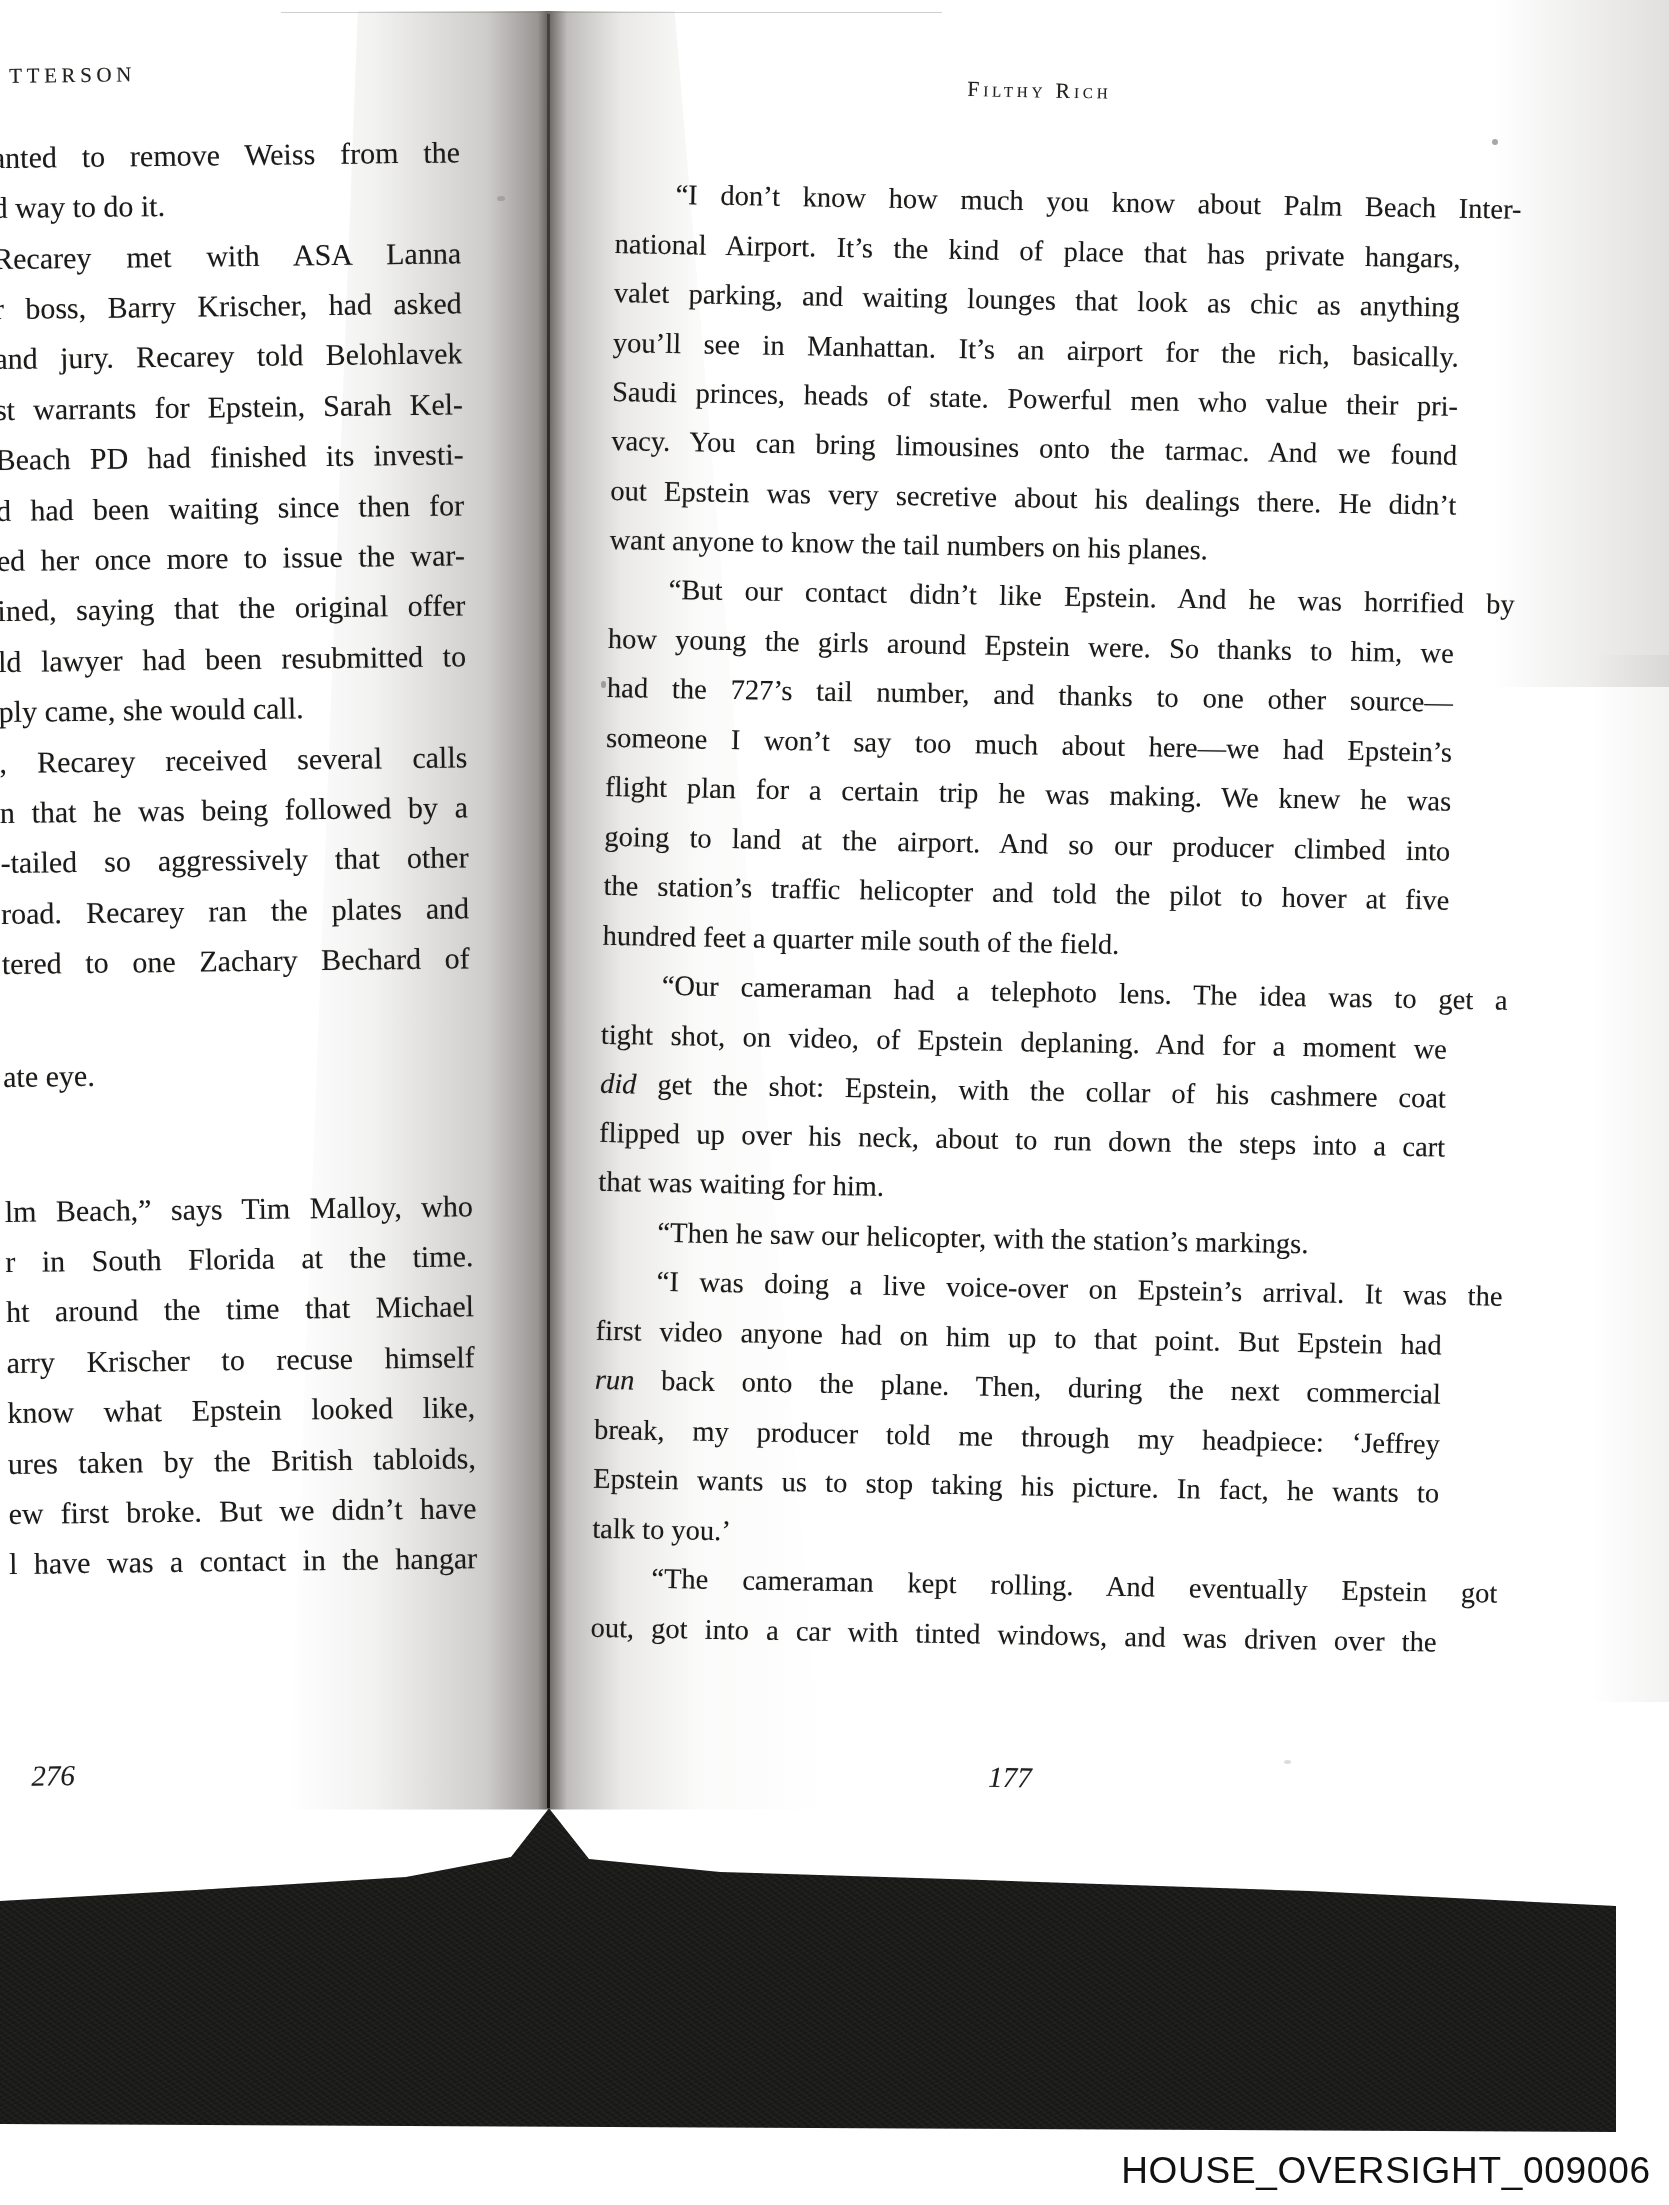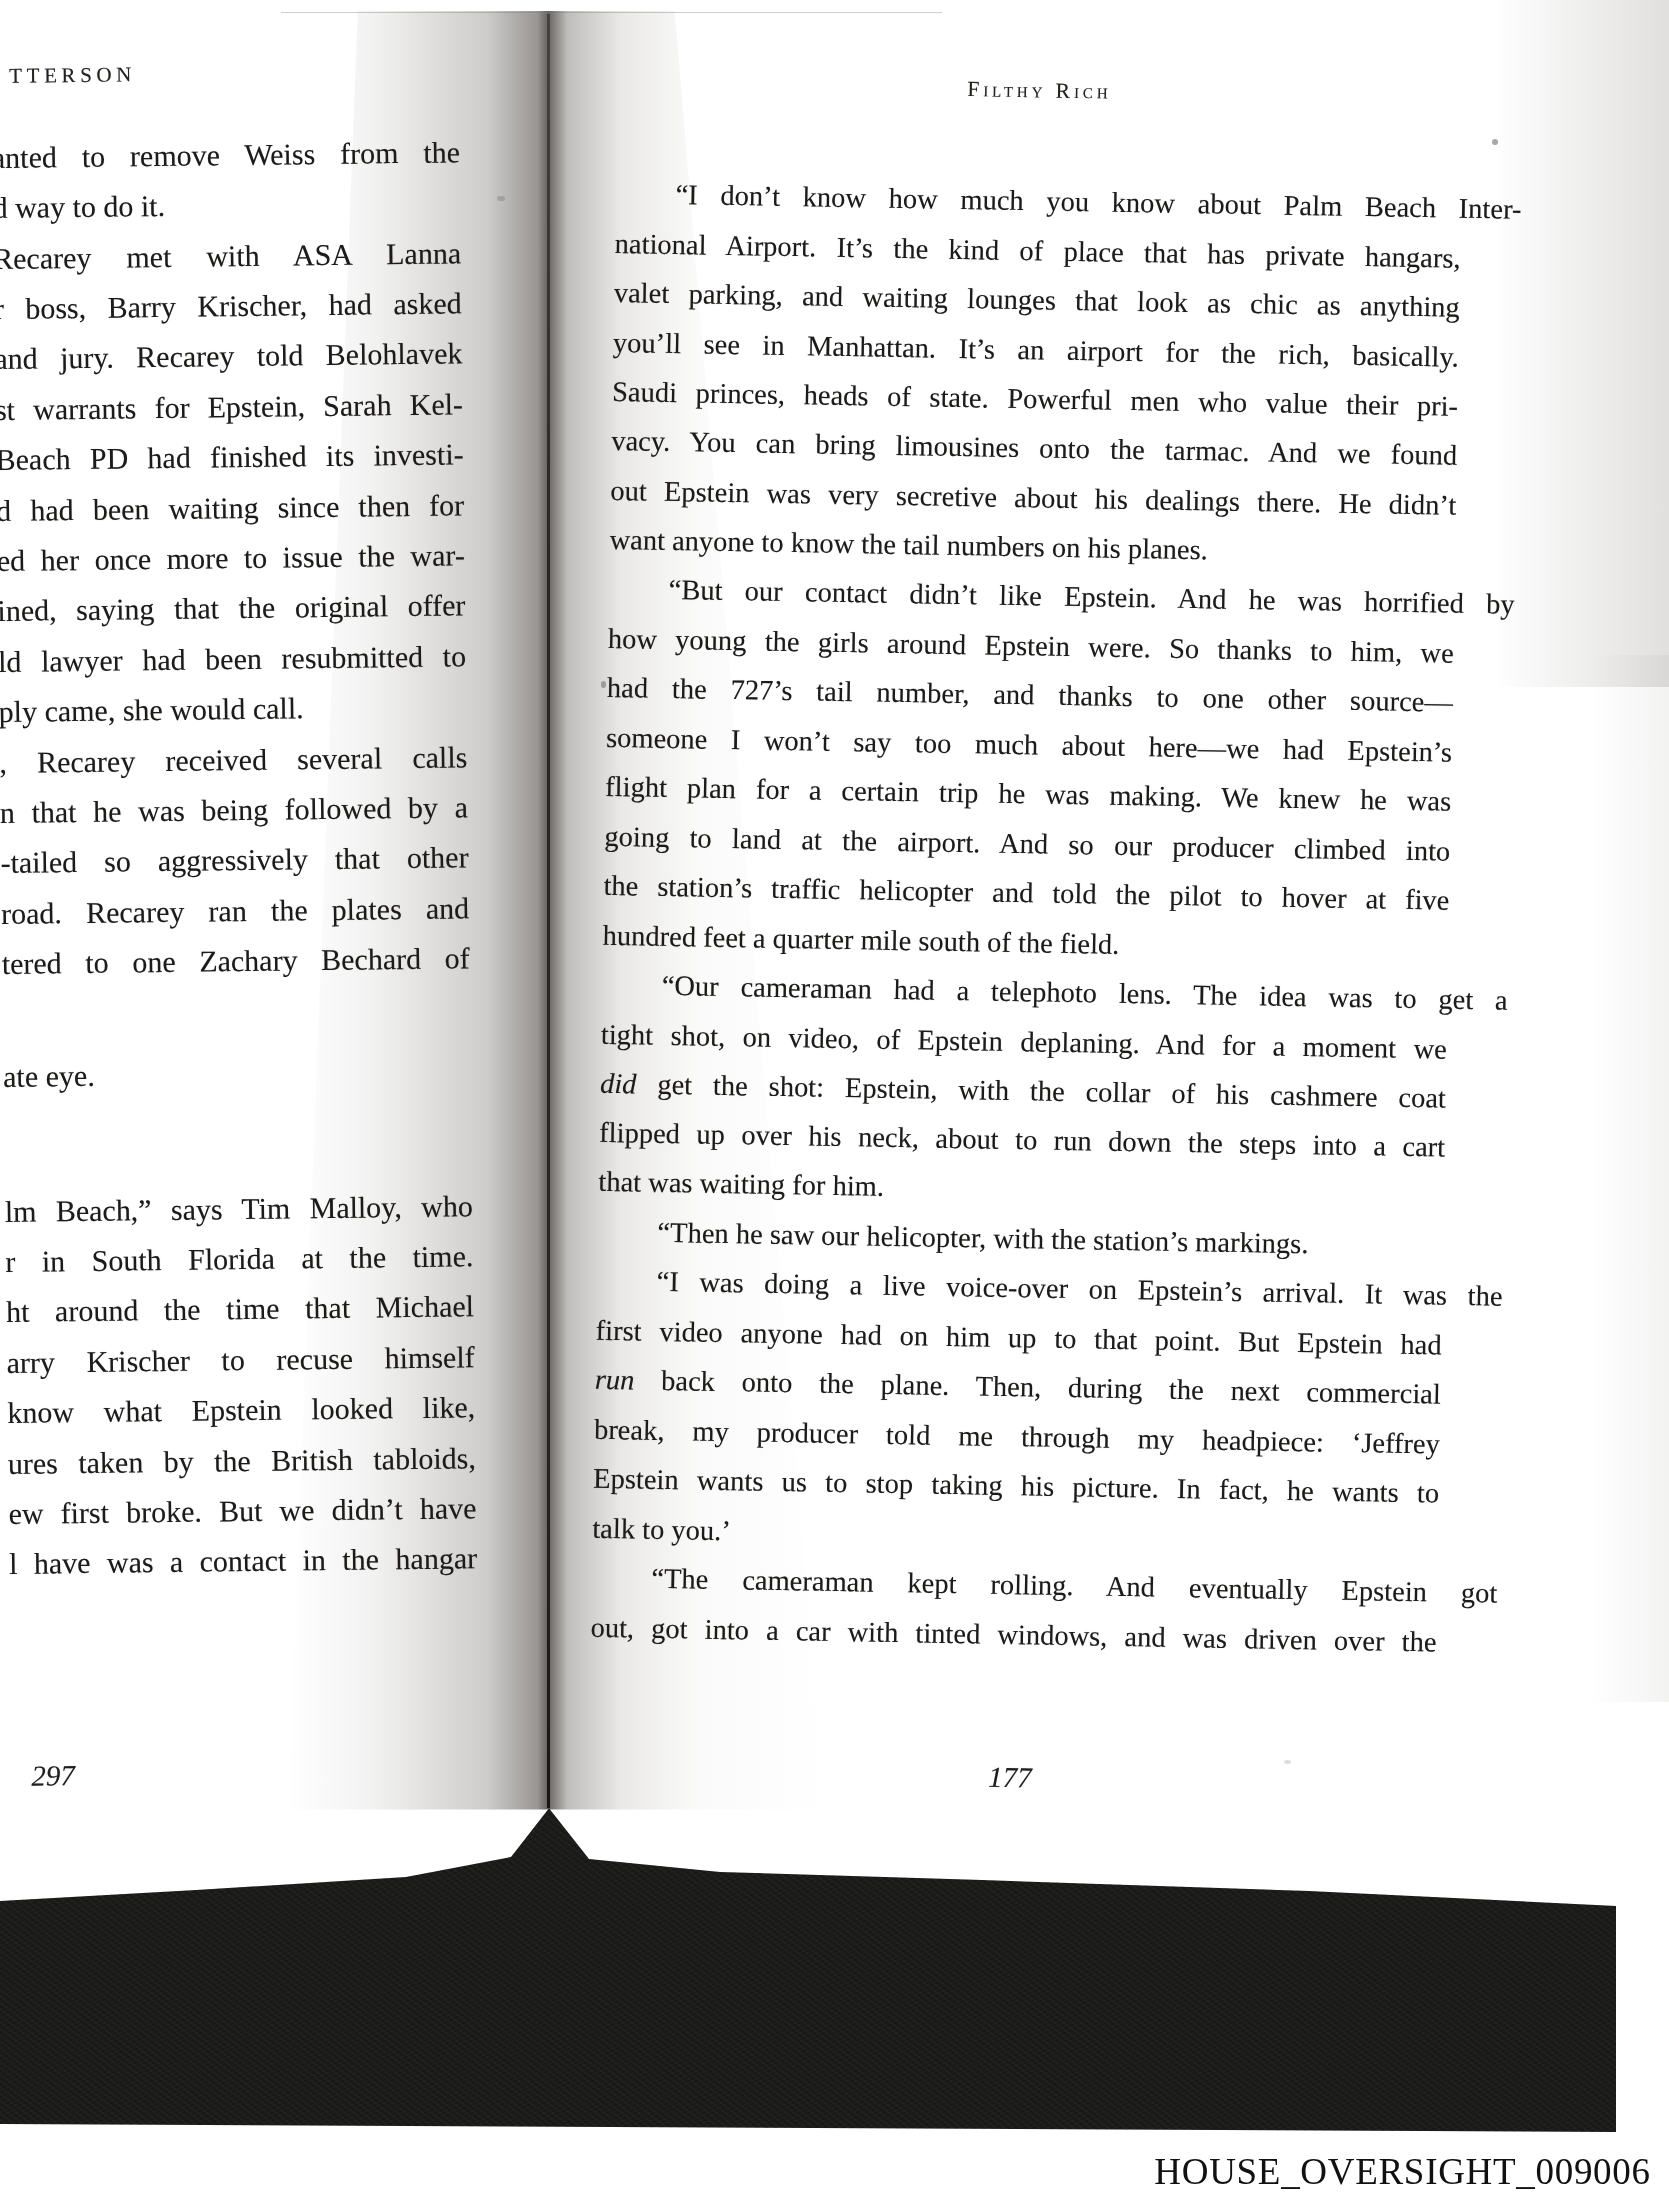--- a/index.html
+++ b/index.html
@@ -78,21 +78,21 @@
       repeating-linear-gradient(37deg,rgba(255,255,255,0.028) 0 2px,rgba(255,255,255,0) 2px 5.2px),
       repeating-linear-gradient(-24deg,rgba(0,0,0,0.16) 0 1.3px,rgba(0,0,0,0) 1.3px 3.9px);
     clip-path:polygon(
       0px 98px,196px 87px,406px 74px,511px 54px,549px 5.2px,
       589px 56px,720px 69px,982px 77px,1309px 88px,1616px 103px,
       1616px 329px,0px 321px);
   }
   
   .bates{
     position:absolute;right:18.3px;top:2150px;
-    font-family:Liberation Serif, serif;
+    font-family:Liberation Sans, sans-serif;
     font-size:37px;letter-spacing:0.7px;color:#111111;
   }
   
   .speck{position:absolute;border-radius:50%;background:#55524e;}
   .speck.s1{left:1492px;top:139px;width:5.9px;height:5.9px;opacity:.5;}
   .speck.s2{left:497px;top:196px;width:7.9px;height:4.6px;opacity:.25;}
   .speck.s3{left:601px;top:681px;width:4.6px;height:6.5px;opacity:.45;}
   .speck.s4{left:1284px;top:1760px;width:6.5px;height:3.9px;opacity:.2;}
 </style>
 </head>
@@ -129,21 +129,21 @@
         <div class="bline lp-line" style="top: 1060px;">ate eye.</div>
         <div class="bline lp-line just" style="top: 1195px;">lm Beach,” says Tim Malloy, who</div>
         <div class="bline lp-line just" style="top: 1245px;">r in South Florida at the time.</div>
         <div class="bline lp-line just" style="top: 1295px;">ht around the time that Michael</div>
         <div class="bline lp-line just" style="top: 1346px;">arry Krischer to recuse himself</div>
         <div class="bline lp-line just" style="top: 1396px;">know what Epstein looked like,</div>
         <div class="bline lp-line just" style="top: 1447px;">ures taken by the British tabloids,</div>
         <div class="bline lp-line just" style="top: 1497px;">ew first broke. But we didn’t have</div>
         <div class="bline lp-line just" style="top: 1547px;">l have was a contact in the hangar</div>
       </div>
-    <div class="pgnum lp-num">297</div>
+    <div class="pgnum lp-num">276</div>
   </div>
 
   <div class="right-page ink">
     <div class="rp-header">Filthy Rich</div>
     <div id="rp-lines">
         <div class="bline rp-line just indent" style="top: 178px;">“I don’t know how much you know about Palm Beach Inter-</div>
         <div class="bline rp-line just" style="top: 228px;">national Airport. It’s the kind of place that has private hangars,</div>
         <div class="bline rp-line just" style="top: 277px;">valet parking, and waiting lounges that look as chic as anything</div>
         <div class="bline rp-line just" style="top: 327px;">you’ll see in Manhattan. It’s an airport for the rich, basically.</div>
         <div class="bline rp-line just" style="top: 376px;">Saudi princes, heads of state. Powerful men who value their pri-</div>

